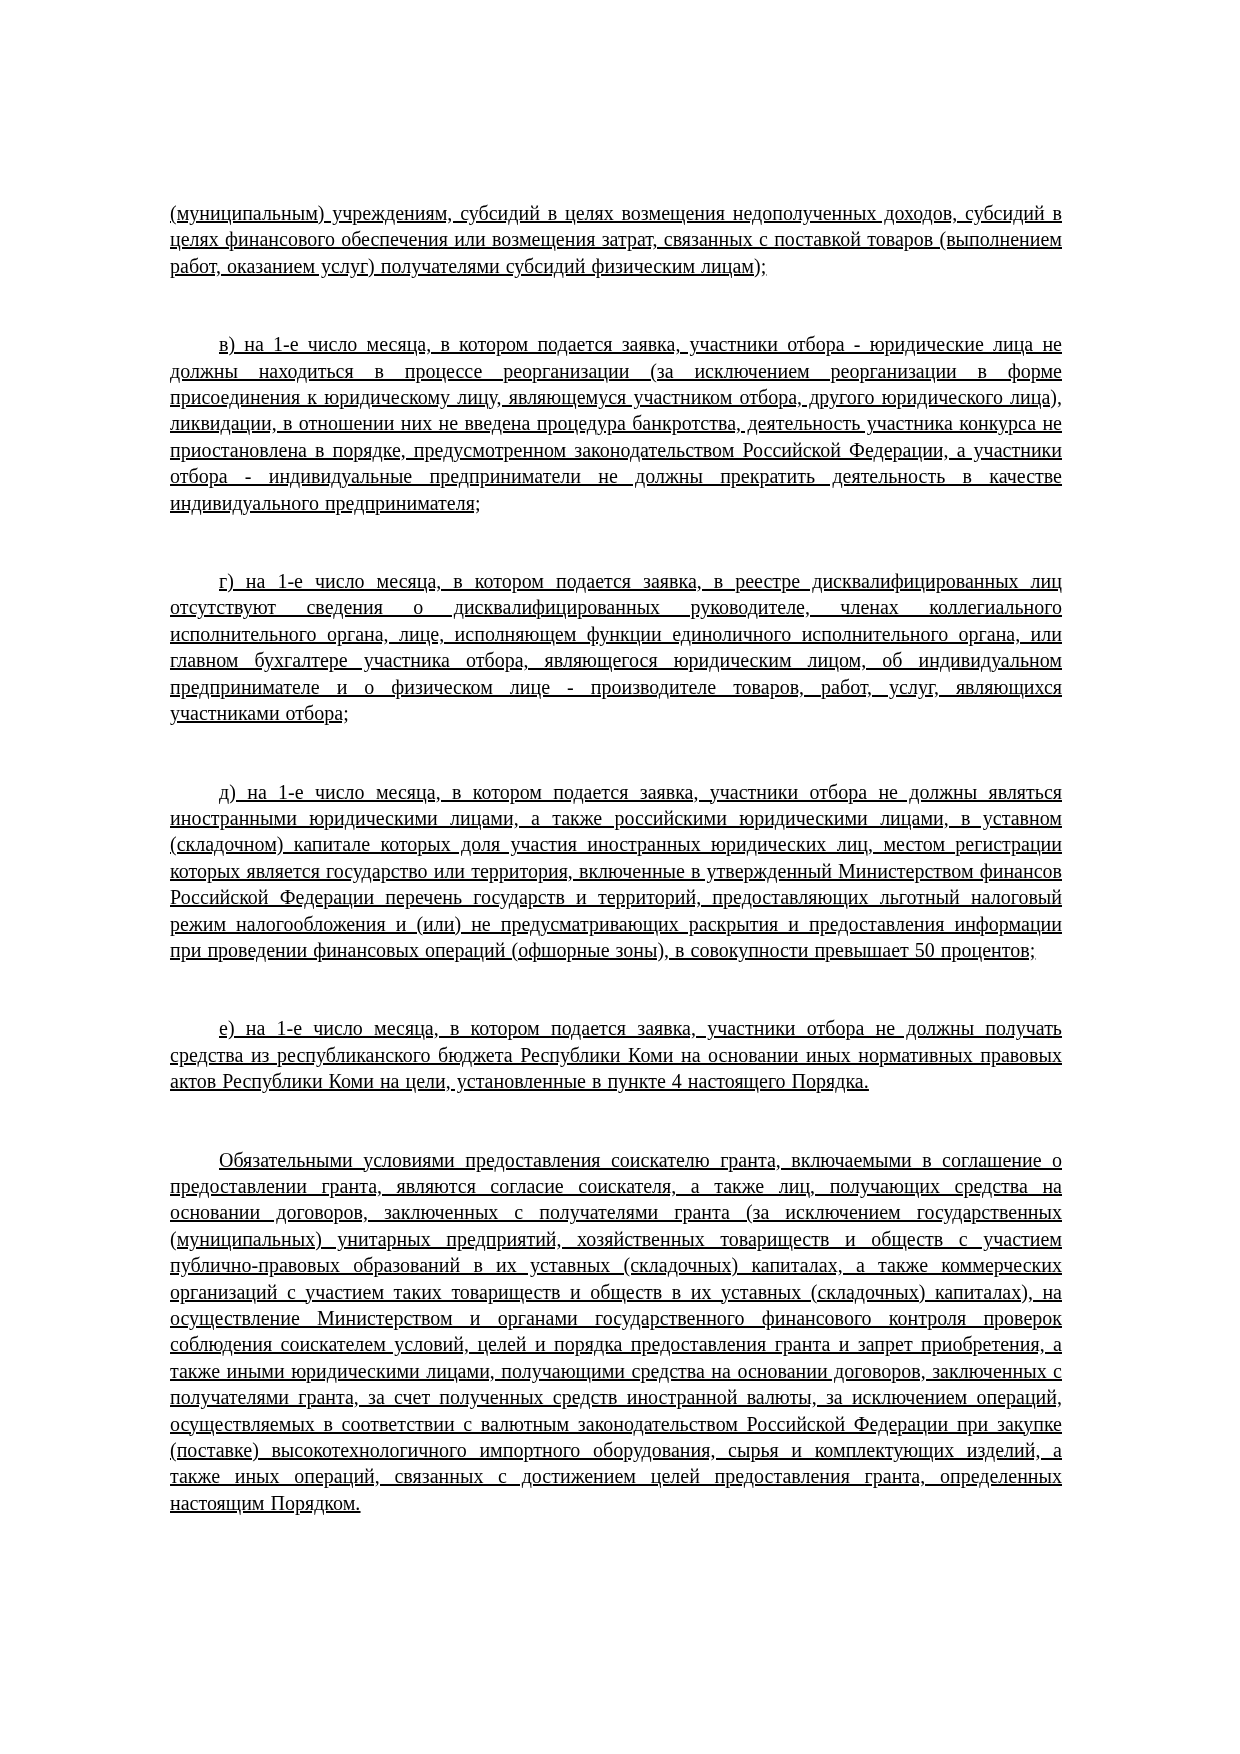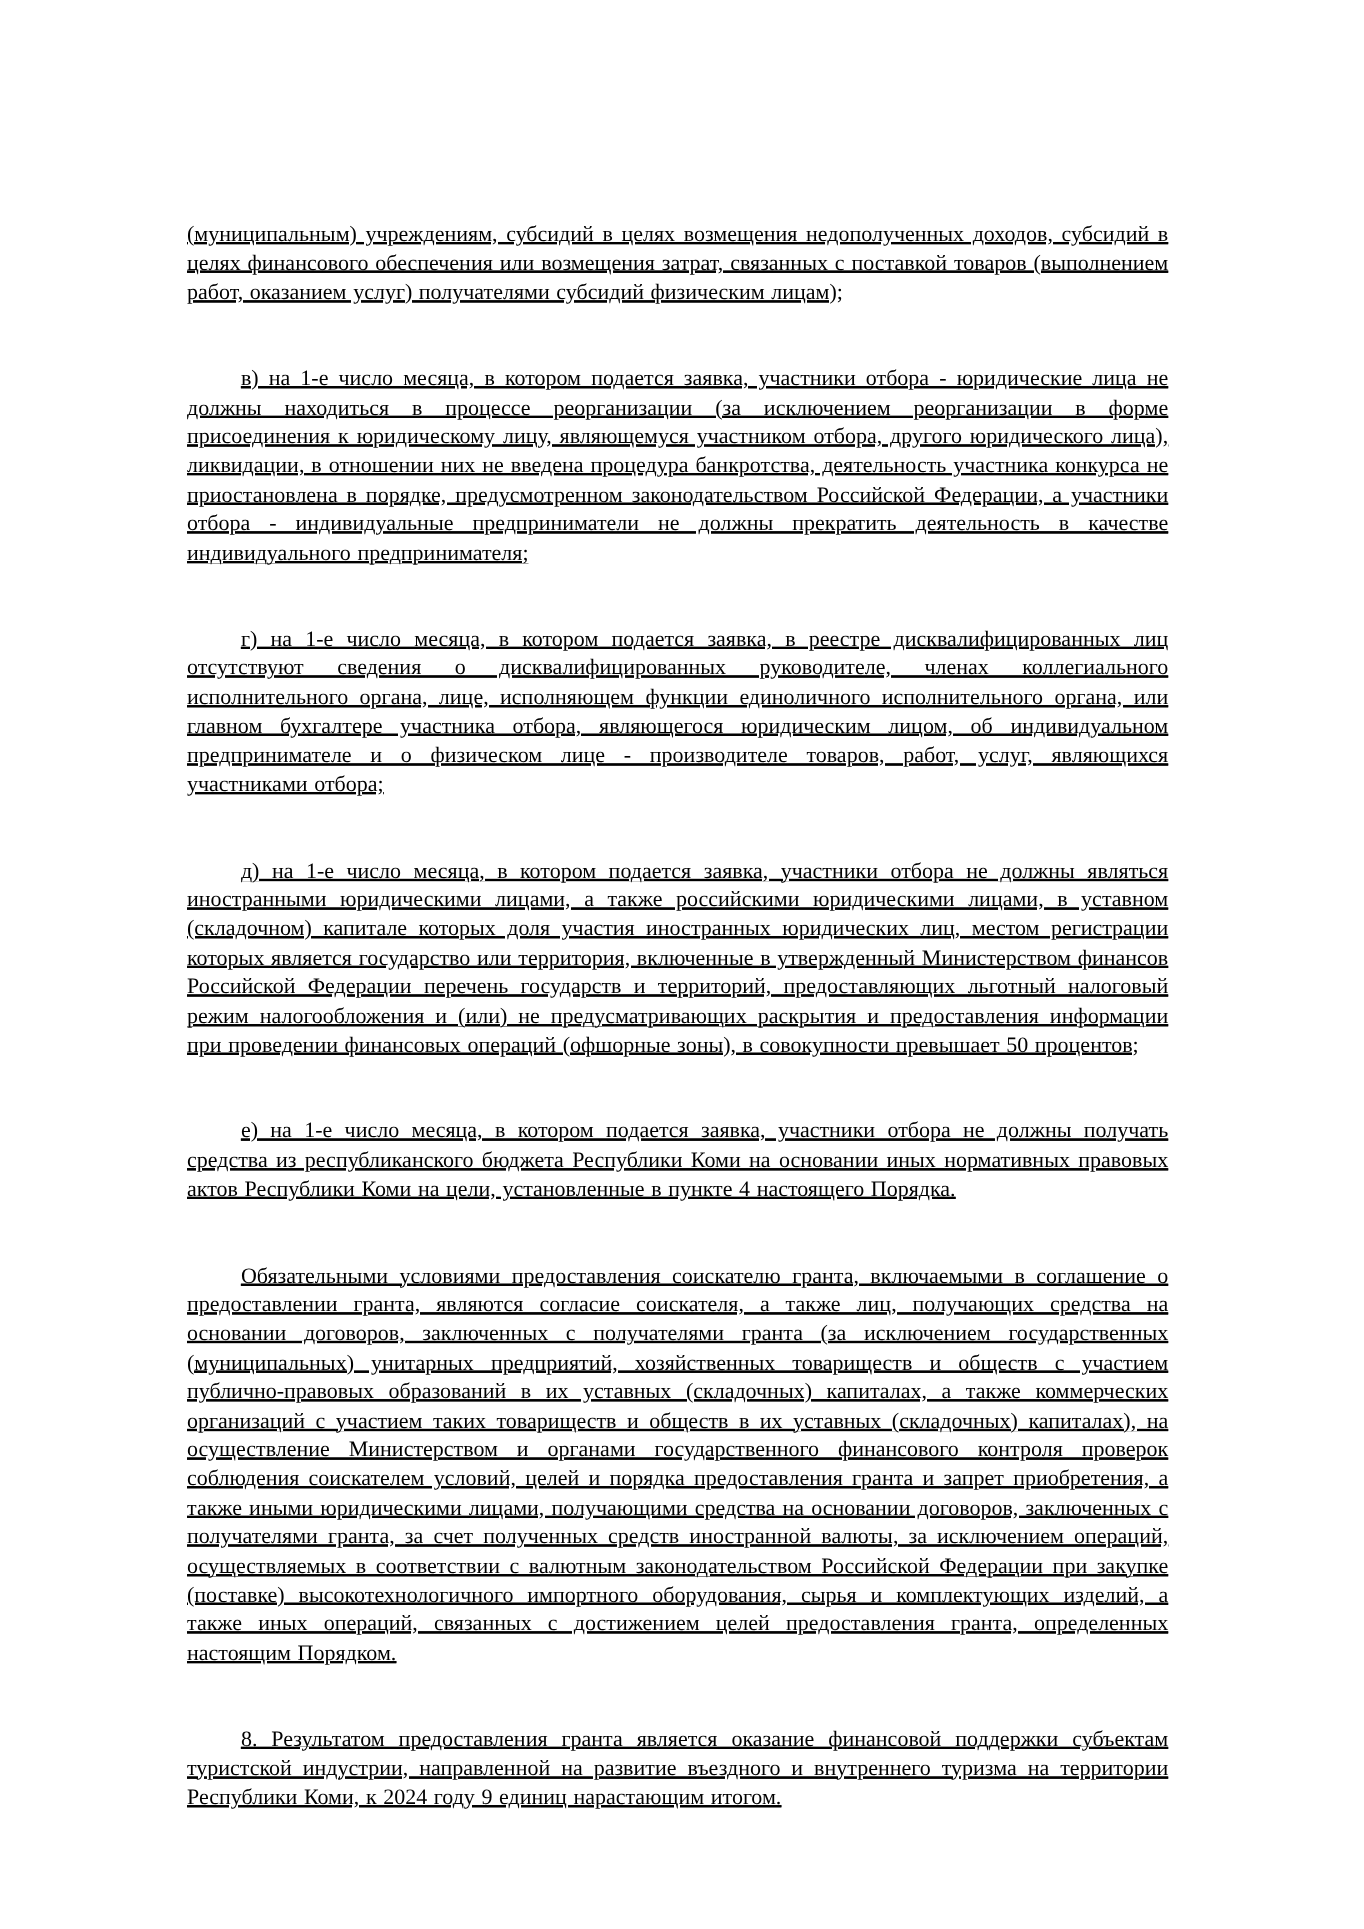--- a/index.html
+++ b/index.html
@@ -40,15 +40,14 @@
 <body>
 
 <main class="page">
   <section class="text-block">
     <p class="para">(муниципальным) учреждениям, субсидий в целях возмещения недополученных доходов, субсидий в целях финансового обеспечения или возмещения затрат, связанных с поставкой товаров (выполнением работ, оказанием услуг) получателями субсидий физическим лицам);</p>
     <p class="para indent">в) на 1-е число месяца, в котором подается заявка, участники отбора - юридические лица не должны находиться в процессе реорганизации (за исключением реорганизации в форме присоединения к юридическому лицу, являющемуся участником отбора, другого юридического лица), ликвидации, в отношении них не введена процедура банкротства, деятельность участника конкурса не приостановлена в порядке, предусмотренном законодательством Российской Федерации, а участники отбора - индивидуальные предприниматели не должны прекратить деятельность в качестве индивидуального предпринимателя;</p>
     <p class="para indent">г) на 1-е число месяца, в котором подается заявка, в реестре дисквалифицированных лиц отсутствуют сведения о дисквалифицированных руководителе, членах коллегиального исполнительного органа, лице, исполняющем функции единоличного исполнительного органа, или главном бухгалтере участника отбора, являющегося юридическим лицом, об индивидуальном предпринимателе и о физическом лице - производителе товаров, работ, услуг, являющихся участниками отбора;</p>
     <p class="para indent">д) на 1-е число месяца, в котором подается заявка, участники отбора не должны являться иностранными юридическими лицами, а также российскими юридическими лицами, в уставном (складочном) капитале которых доля участия иностранных юридических лиц, местом регистрации которых является государство или территория, включенные в утвержденный Министерством финансов Российской Федерации перечень государств и территорий, предоставляющих льготный налоговый режим налогообложения и (или) не предусматривающих раскрытия и предоставления информации при проведении финансовых операций (офшорные зоны), в совокупности превышает 50 процентов;</p>
     <p class="para indent">е) на 1-е число месяца, в котором подается заявка, участники отбора не должны получать средства из республиканского бюджета Республики Коми на основании иных нормативных правовых актов Республики Коми на цели, установленные в пункте 4 настоящего Порядка.</p>
     <p class="para indent">Обязательными условиями предоставления соискателю гранта, включаемыми в соглашение о предоставлении гранта, являются согласие соискателя, а также лиц, получающих средства на основании договоров, заключенных с получателями гранта (за исключением государственных (муниципальных) унитарных предприятий, хозяйственных товариществ и обществ с участием публично-правовых образований в их уставных (складочных) капиталах, а также коммерческих организаций с участием таких товариществ и обществ в их уставных (складочных) капиталах), на осуществление Министерством и органами государственного финансового контроля проверок соблюдения соискателем условий, целей и порядка предоставления гранта и запрет приобретения, а также иными юридическими лицами, получающими средства на основании договоров, заключенных с получателями гранта, за счет полученных средств иностранной валюты, за исключением операций, осуществляемых в соответствии с валютным законодательством Российской Федерации при закупке (поставке) высокотехнологичного импортного оборудования, сырья и комплектующих изделий, а также иных операций, связанных с достижением целей предоставления гранта, определенных настоящим Порядком.</p>
-    <p class="para indent">8. Результатом предоставления гранта является оказание финансовой поддержки субъектам туристской индустрии, направленной на развитие въездного и внутреннего туризма на территории Республики Коми, к 2024 году 9 единиц нарастающим итогом.</p>
   </section>
 </main>
 
 </body></html>

